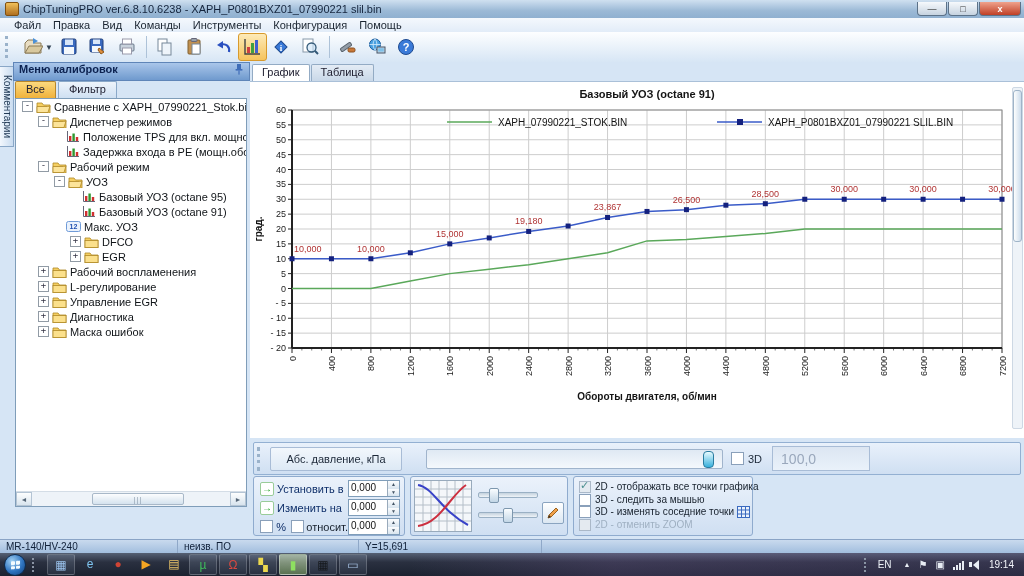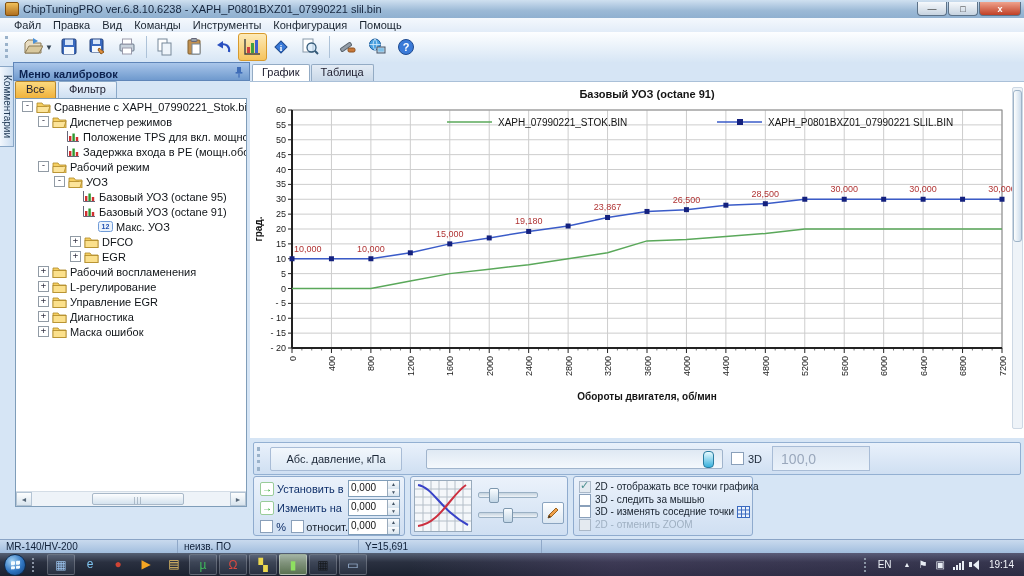--- a/index.html
+++ b/index.html
@@ -35,21 +35,21 @@
 
   
   #main{position:absolute;top:62px;left:0;right:0;bottom:36px;background:#d6e5f5}
 
   #comments-tab{position:absolute;left:0;top:4px;width:13px;padding:8px 0;
     background:linear-gradient(90deg,#f2f7fd,#c9dcf0);border:1px solid #89a7c7;border-left:none;
     writing-mode:vertical-rl;font-size:10px;color:#223a55;text-align:center}
 
   #sidebar{position:absolute;left:13px;top:0;width:237px;height:100%}
   #sidebar-header{height:17px;background:linear-gradient(#aac6ea,#6f9ace);border:1px solid #5f85b8;
-    display:flex;align-items:flex-end;padding:0 5px;font-weight:bold;color:#0c2250}
+    display:flex;align-items:flex-start;padding:0 5px;font-weight:bold;color:#0c2250}
   #sidebar-header .hdr-label{flex:1}
   #sidebar-tabs{position:absolute;top:19px;left:2px;height:17px;display:flex}
   .s-tab{padding:1px 10px 0;margin-right:2px;border:1px solid #8aa8c8;border-bottom:none;
     border-radius:2px 2px 0 0;background:linear-gradient(#eef4fb,#cfe0f2);color:#223}
   .s-tab.active{background:linear-gradient(#fcd97e,#f0b23c);border-color:#b8862a}
 
   #tree-box{position:absolute;top:36px;left:2px;right:3px;bottom:33px;background:#fff;
     border:1px solid #7f9db9;overflow:hidden}
   .tree-item{height:15px;display:flex;align-items:center;white-space:nowrap;cursor:default}
   .expander{width:9px;height:9px;flex:none;border:1px solid #919ba5;background:#fff;
@@ -369,21 +369,21 @@
             <span class="tree-ico">
               <svg width="14" height="12" viewBox="0 0 14 12">
                 <path d="M1.5 0v10.5H13" stroke="#667" fill="none"></path>
                 <rect x="3" y="5" width="2.4" height="5" fill="#d03030"></rect>
                 <rect x="6.4" y="2.5" width="2.4" height="7.5" fill="#309830"></rect>
                 <rect x="9.8" y="6" width="2.4" height="4" fill="#d03030"></rect>
               </svg>
             </span>
             <span class="tree-label">Базовый УОЗ  (octane 91)</span>
           </div>
-          <div class="tree-item" style="padding-left: 54px; margin-left: 16px;">
+          <div class="tree-item" style="padding-left: 38px;">
             <span style="width:12px;flex:none"></span>
             <span class="tree-ico">
               <svg width="15" height="11" viewBox="0 0 15 11">
                 <rect x="0.5" y="0.5" width="14" height="10" rx="2" fill="#eaf2fc" stroke="#6f9bd8"></rect>
                 <text x="7.5" y="8.2" text-anchor="middle" font-size="7" fill="#2050b0" font-weight="bold">12</text>
               </svg>
             </span>
             <span class="tree-label">Макс. УОЗ</span>
           </div>
           <div class="tree-item" style="padding-left: 54px;">
@@ -784,21 +784,21 @@
           <div class="opt-row disabled">
             <span class="cb disabled"></span>
             <span class="opt-lbl">2D - отменить ZOOM</span>
           </div>
         </div>
     </div>
   </div>
 </div>
 
 <div id="statusbar">
-  <div class="sb-cell" style="width:165px">MR-140/HV-200</div>
+  <div class="sb-cell" style="width:165px">MR-140/HV-240</div>
   <div class="sb-cell" style="width:168px">неизв. ПО</div>
   <div class="sb-cell" style="width:170px">Y=15,691</div>
   <div class="sb-cell" style="flex:1;border-right:none"></div>
 </div>
 
 <div id="taskbar">
   <div id="start-orb">
     <div class="orb-pane">
         <i></i>
         <i></i>

